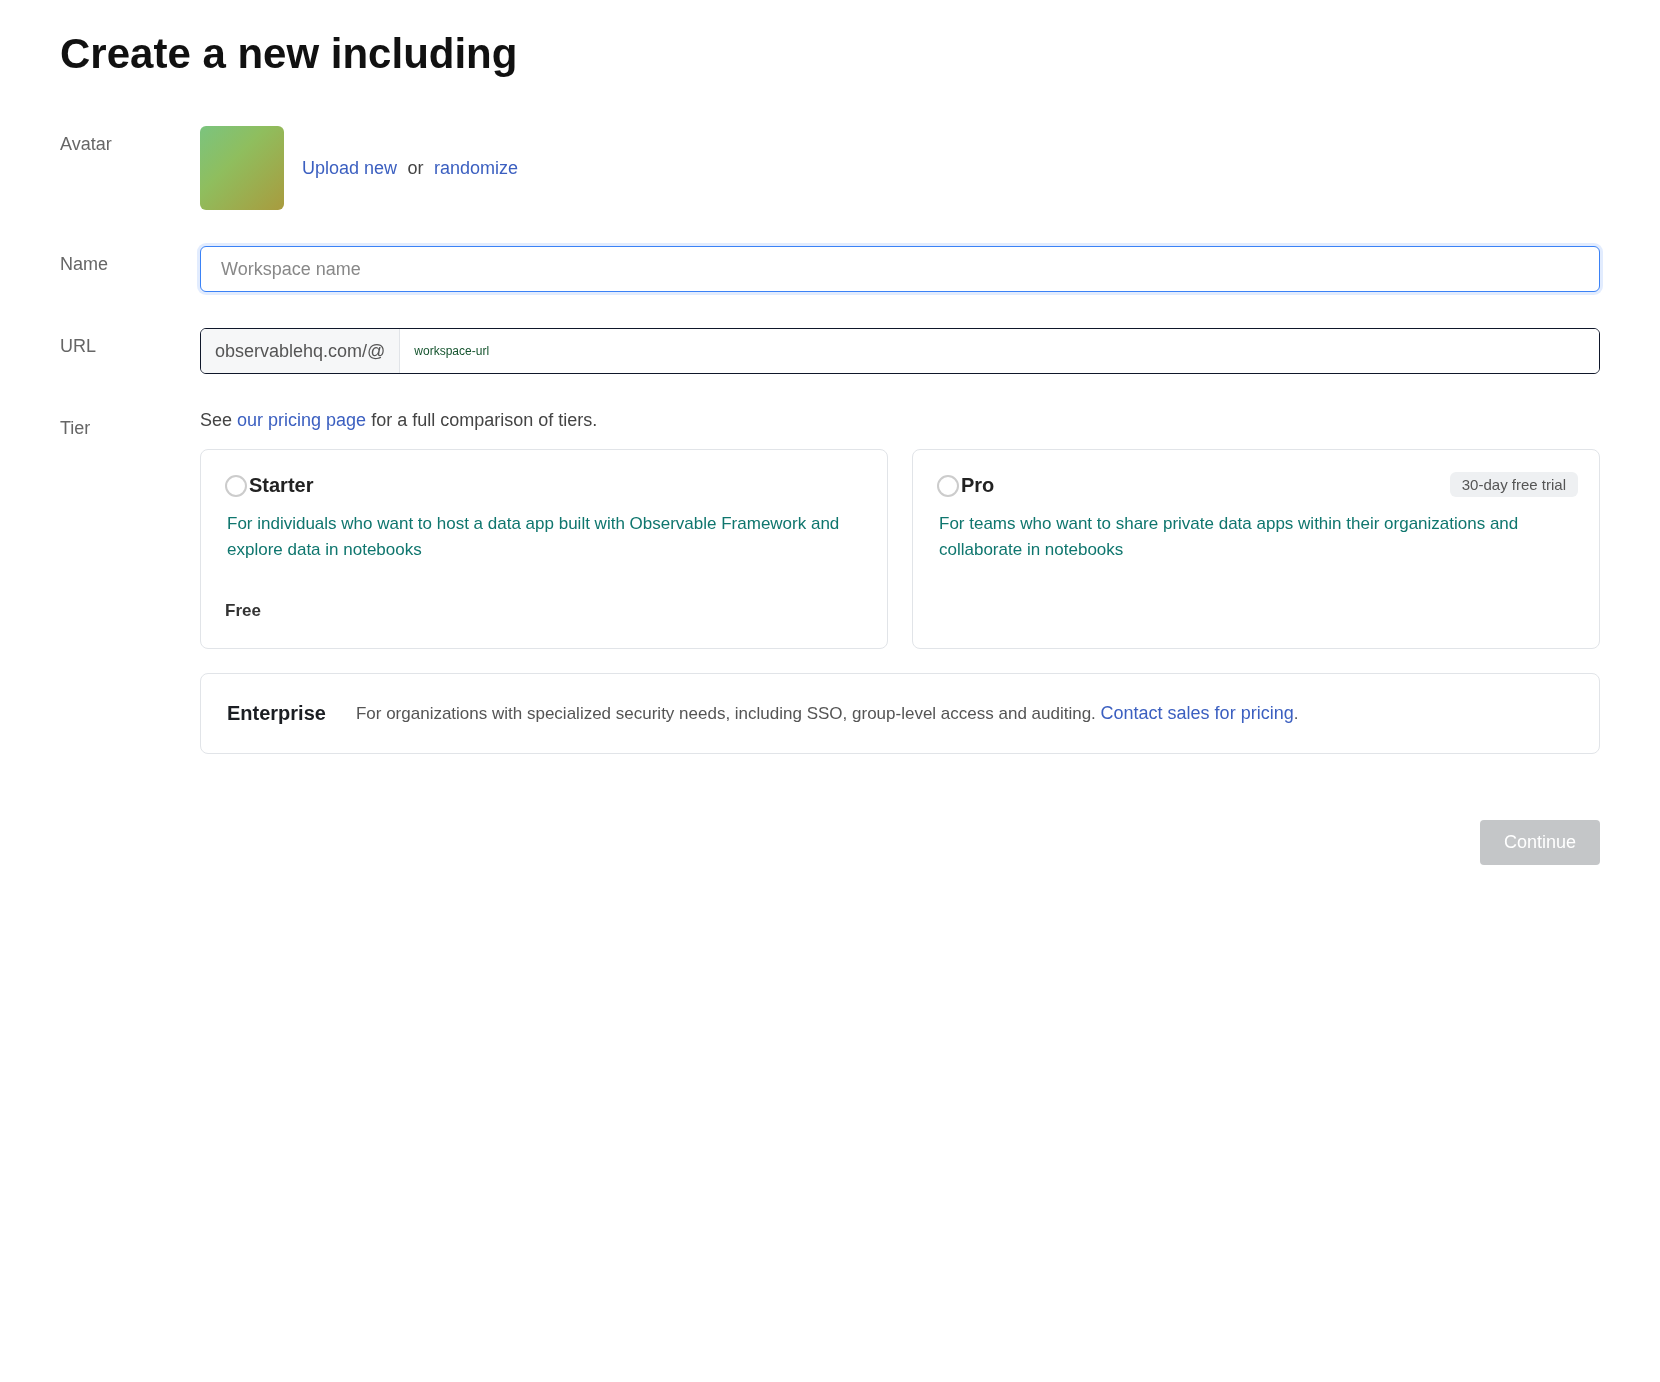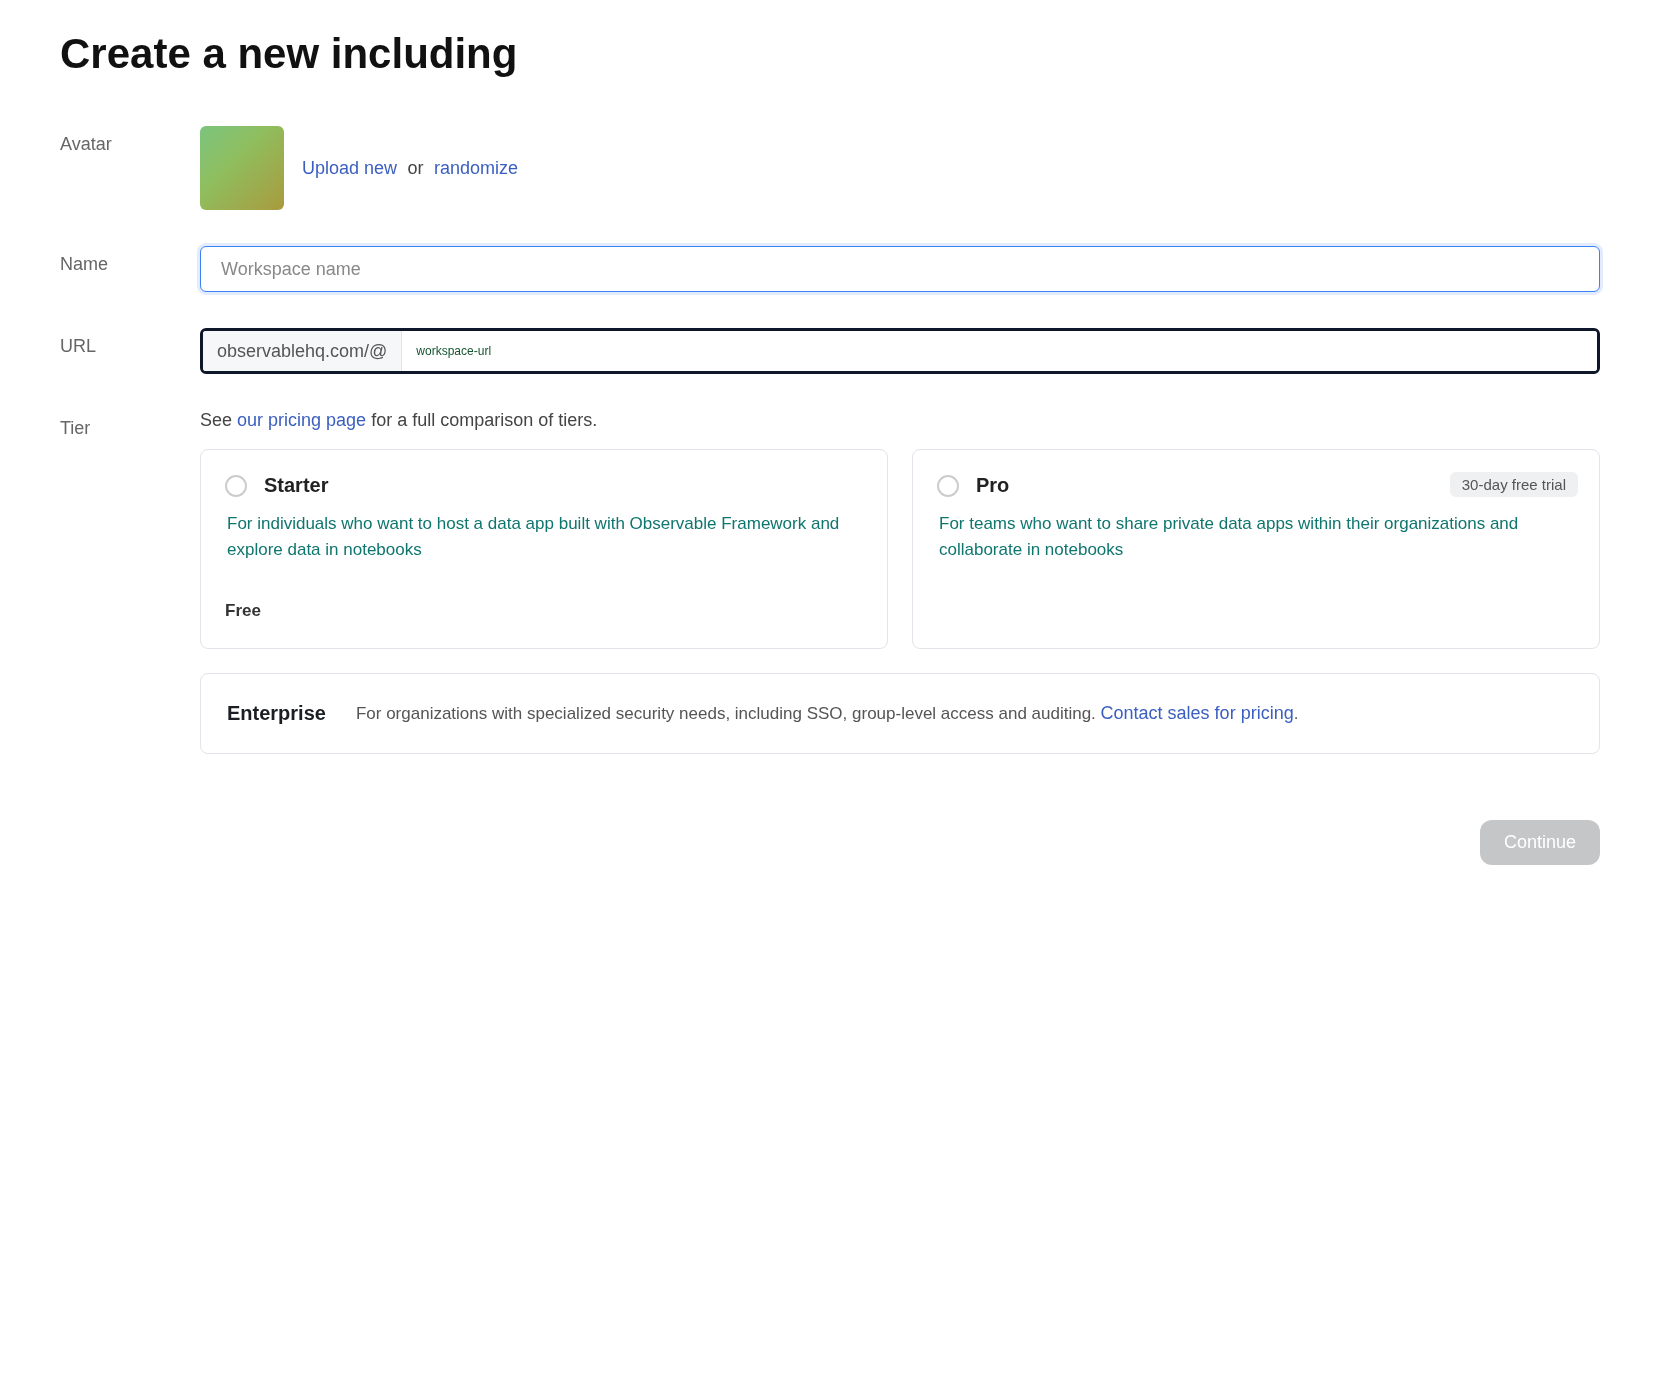--- a/index.html
+++ b/index.html
@@ -64,21 +64,21 @@
       padding: 0 20px;
       font-size: 18px;
       outline: none;
       box-shadow: 0 0 0 3px rgba(59,130,246,0.15);
       color: #333;
     }
     .text-input::placeholder { color: #888; }
     .url-wrap {
       display: flex;
       width: 100%;
-      border: 3px solid #0f172a;
+      border: 1px solid #0f172a;
       border-radius: 6px;
       overflow: hidden;
       height: 46px;
     }
     .url-prefix {
       background: #f6f7f8;
       color: #555;
       display: flex;
       align-items: center;
       padding: 0 14px;
@@ -108,21 +108,21 @@
     .tier-card {
       border: 1px solid #e1e4e8;
       border-radius: 8px;
       padding: 24px;
       cursor: pointer;
       position: relative;
     }
     .tier-card-header {
       display: flex;
       align-items: center;
-      gap: 17px;
+      gap: 2px;
       margin-bottom: 14px;
     }
     .radio-circle {
       width: 22px;
       height: 22px;
       border: 2px solid #ccc;
       border-radius: 50%;
       flex-shrink: 0;
     }
     .tier-title {
@@ -175,21 +175,21 @@
     }
     .footer-actions {
       display: flex;
       justify-content: flex-end;
       margin-top: 66px;
     }
     .continue-btn {
       background: #c4c6c8;
       color: #fff;
       border: none;
-      border-radius: 12px;
+      border-radius: 4px;
       padding: 12px 24px;
       font-size: 18px;
       font-weight: 500;
       cursor: not-allowed;
     }
     .bold { font-weight: 600; }
   </style>
 </head>
 <body>
 

